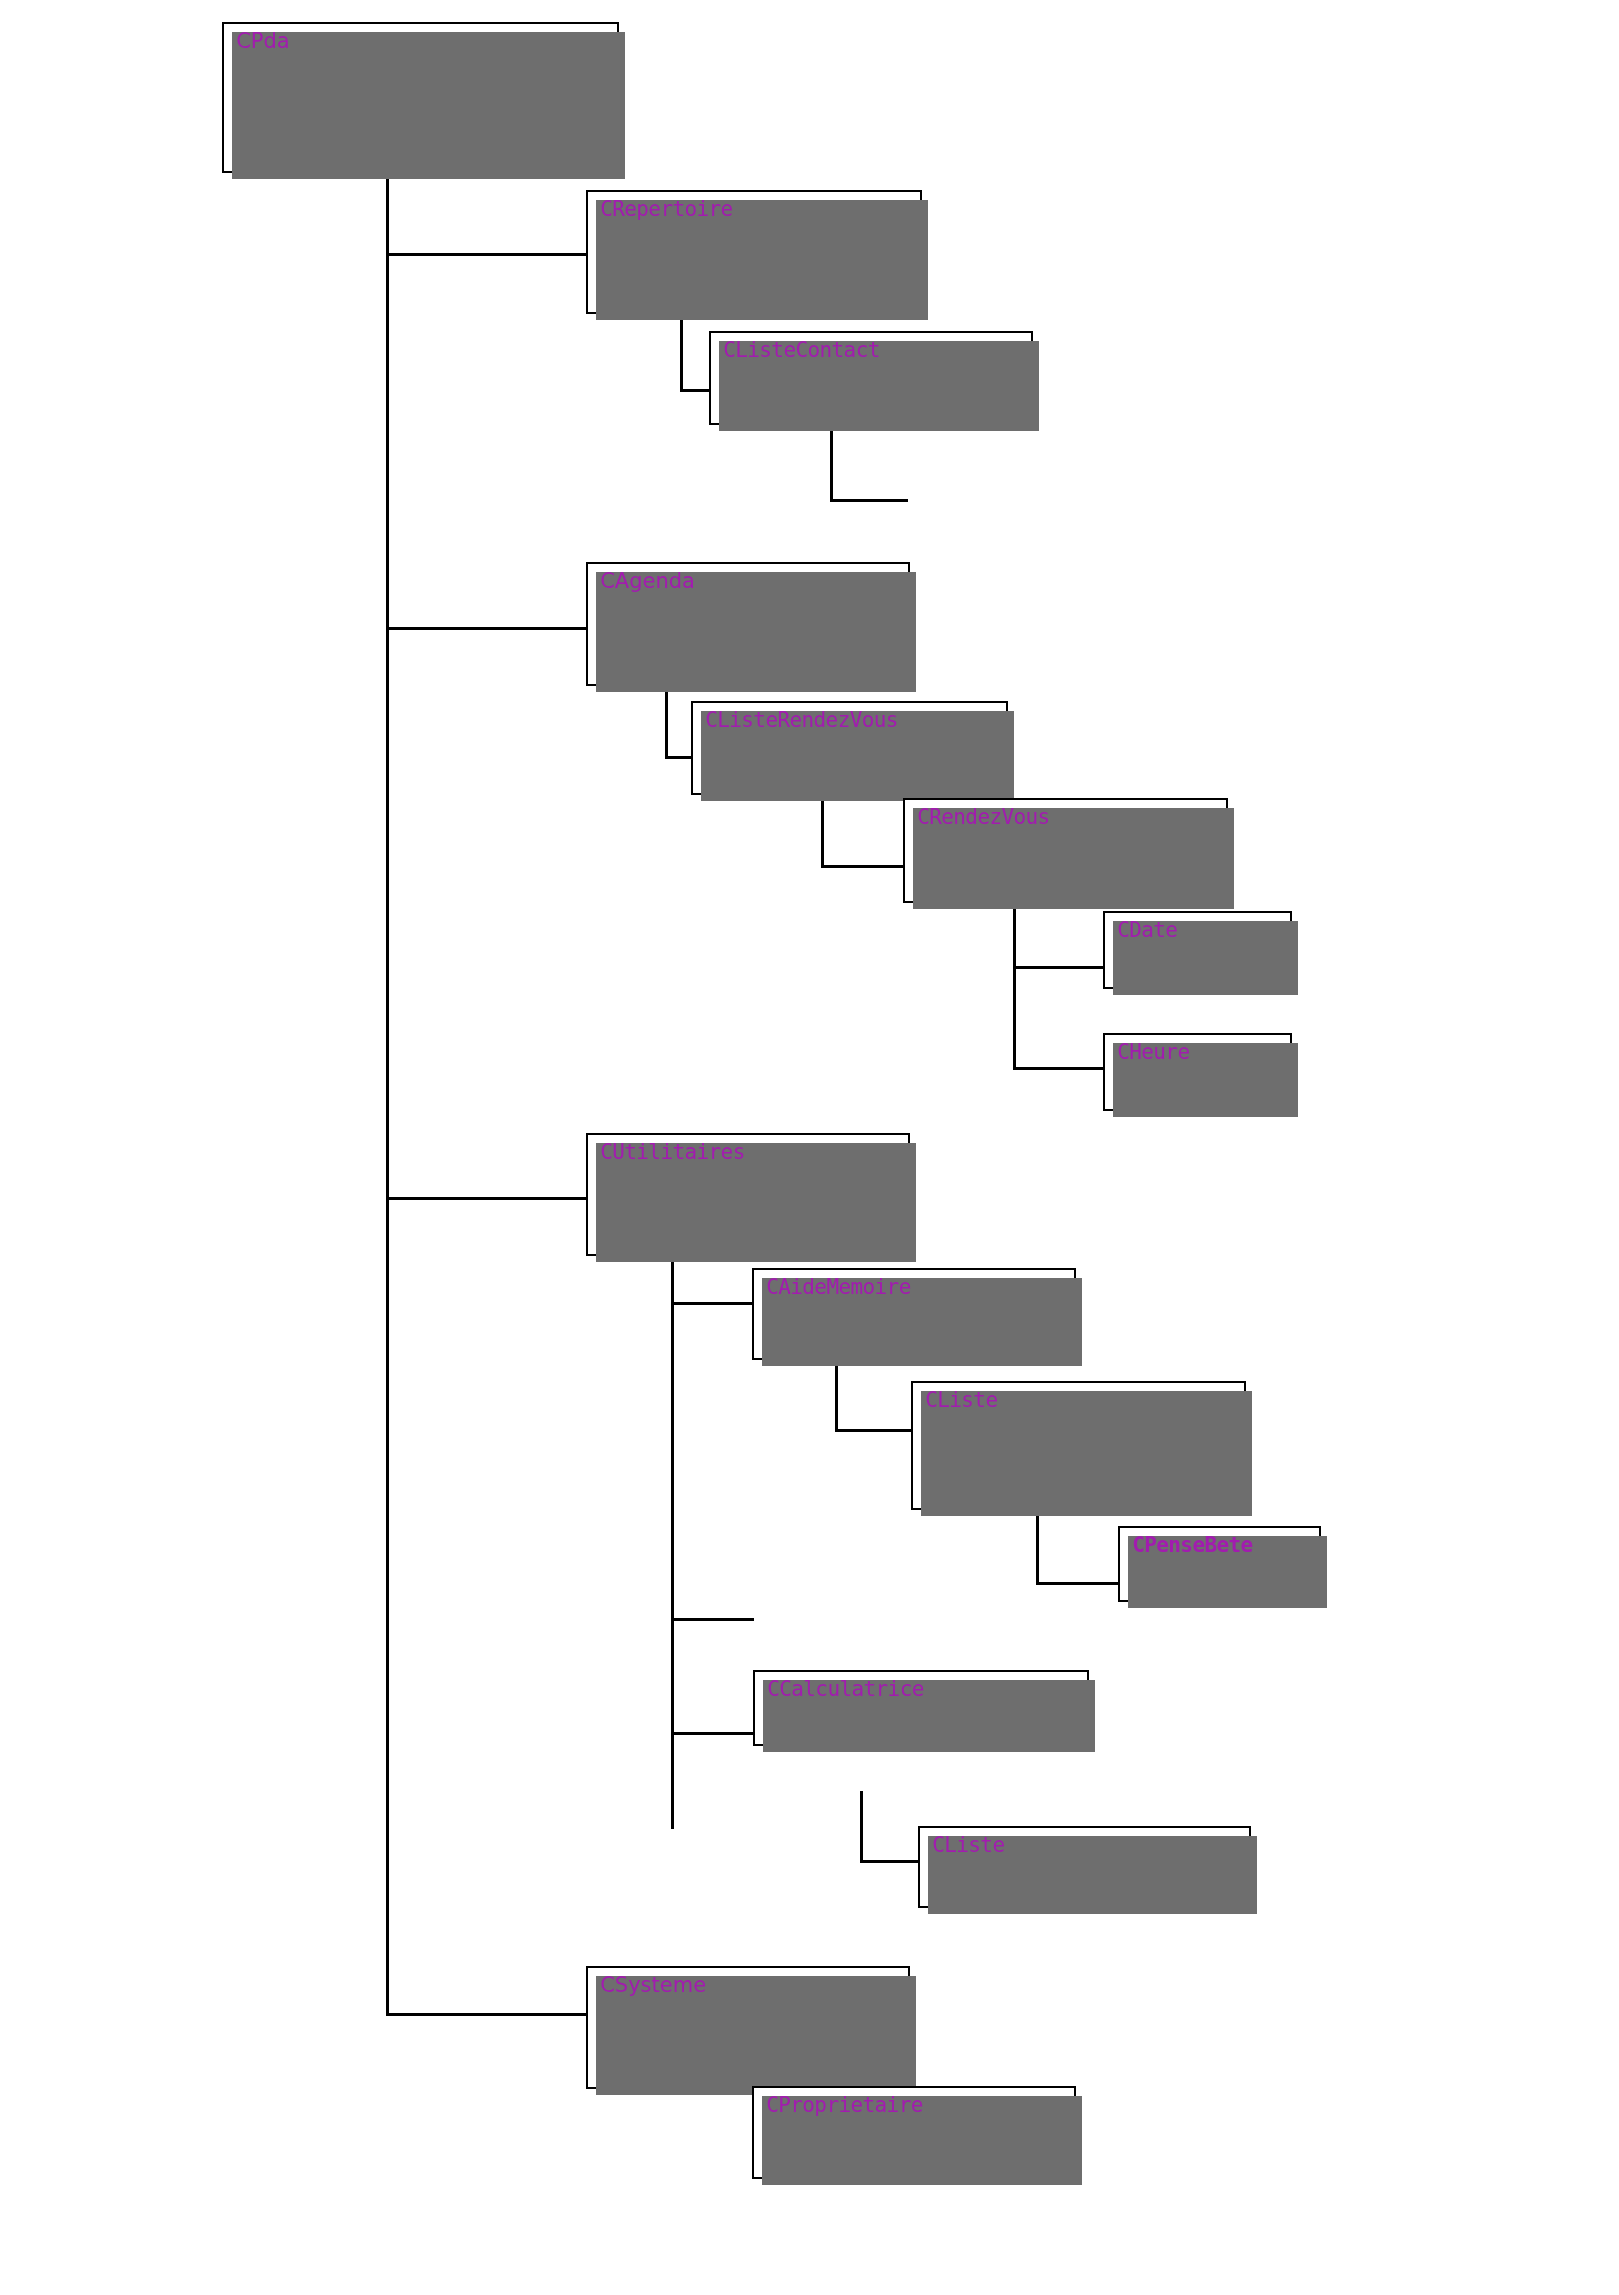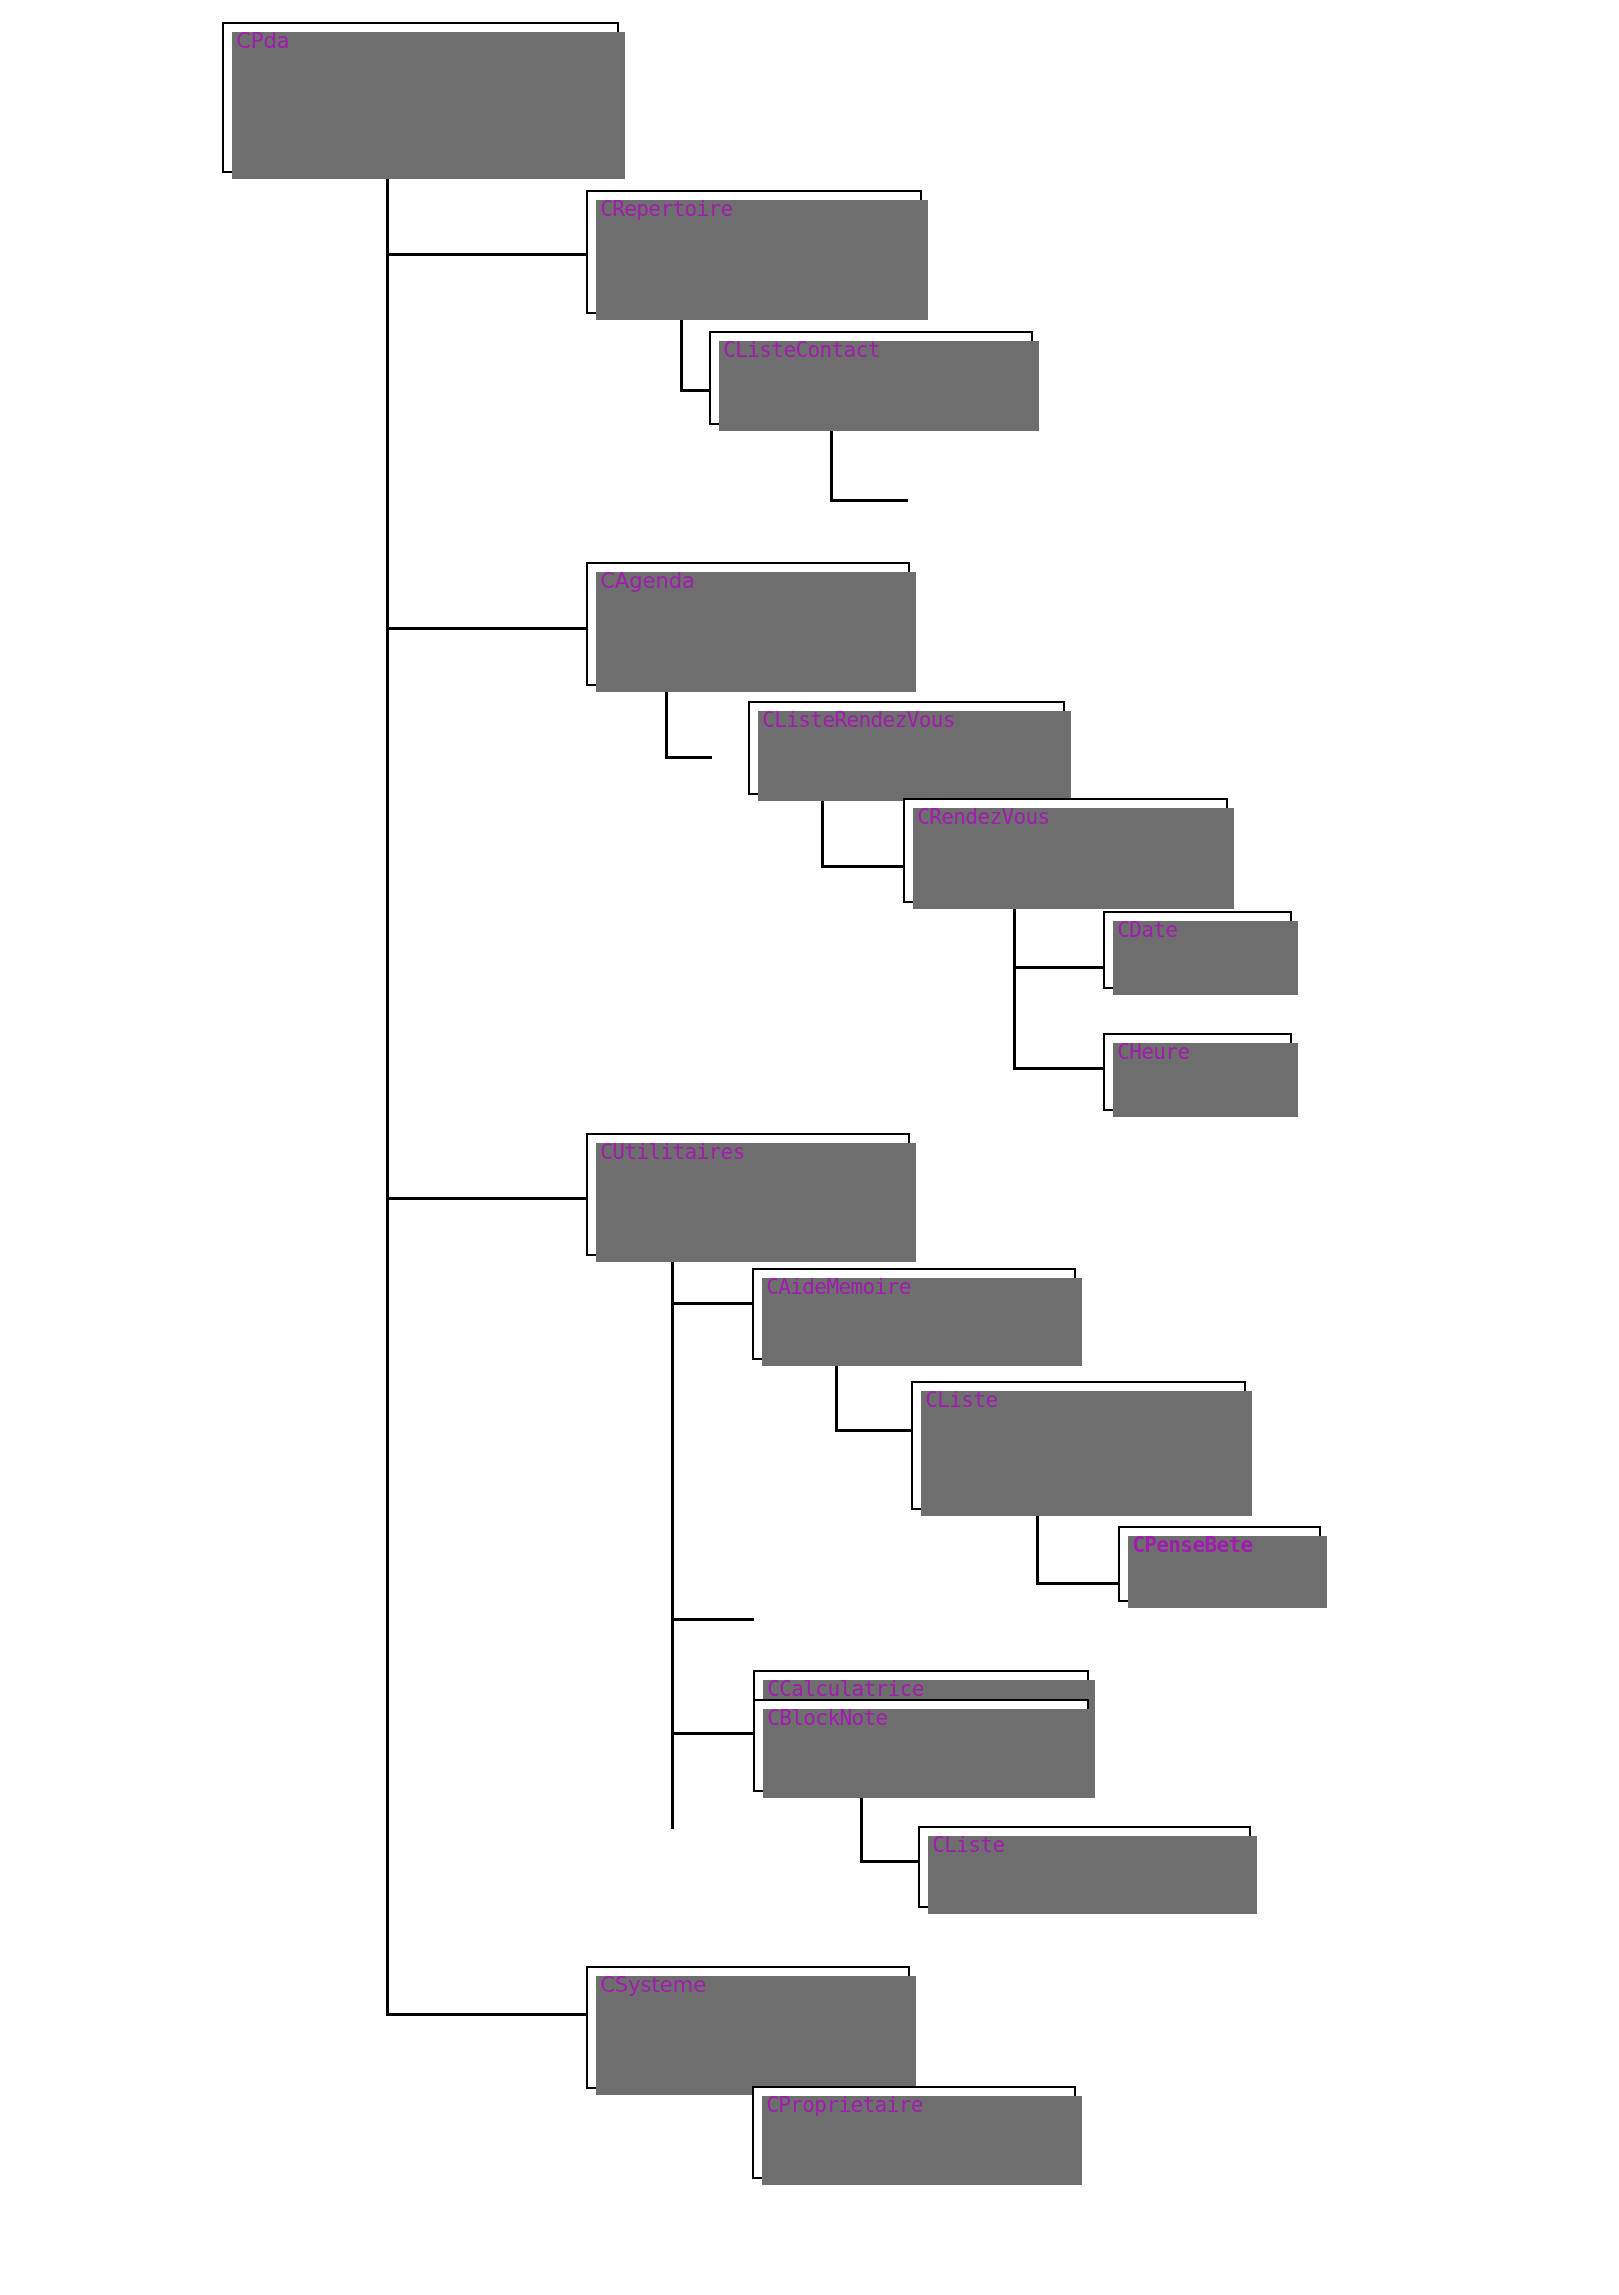--- a/index.html
+++ b/index.html
@@ -125,21 +125,21 @@
     <div class="shadow"></div>
     <div class="label">CListeContact</div>
   </div>
 
 
   <div class="node sans" style="left:586px; top:562px; width:324px; height:124px;">
     <div class="shadow"></div>
     <div class="label">CAgenda</div>
   </div>
 
-  <div class="node" style="left:748px; top:701px; width:317px; height:94px;">
+  <div class="node" style="left:691px; top:701px; width:317px; height:94px;">
     <div class="shadow"></div>
     <div class="label">CListeRendezVous</div>
   </div>
 
   <div class="node" style="left:903px; top:798px; width:325px; height:105px;">
     <div class="shadow"></div>
     <div class="label">CRendezVous</div>
   </div>
 
   <div class="node" style="left:1103px; top:911px; width:189px; height:78px;">
@@ -170,24 +170,20 @@
   <div class="node" style="left:1118px; top:1526px; width:203px; height:76px;font-weight:bold;">
     <div class="shadow"></div>
     <div class="label">CPenseBete</div>
   </div>
 
   <div class="node" style="left:753px; top:1670px; width:336px; height:76px;">
     <div class="shadow"></div>
     <div class="label">CCalculatrice</div>
   </div>
 
-  <div class="node" style="left:753px; top:1699px; width:336px; height:93px;">
-    <div class="shadow"></div>
-    <div class="label">CBlockNote</div>
-  </div>
 
   <div class="node" style="left:918px; top:1826px; width:333px; height:82px;">
     <div class="shadow"></div>
     <div class="label">CListe</div>
   </div>
 
   <div class="node sans" style="left:586px; top:1938px; width:324px; height:123px;margin-top:28px;">
     <div class="shadow"></div>
     <div class="label">CSysteme</div>
   </div>

